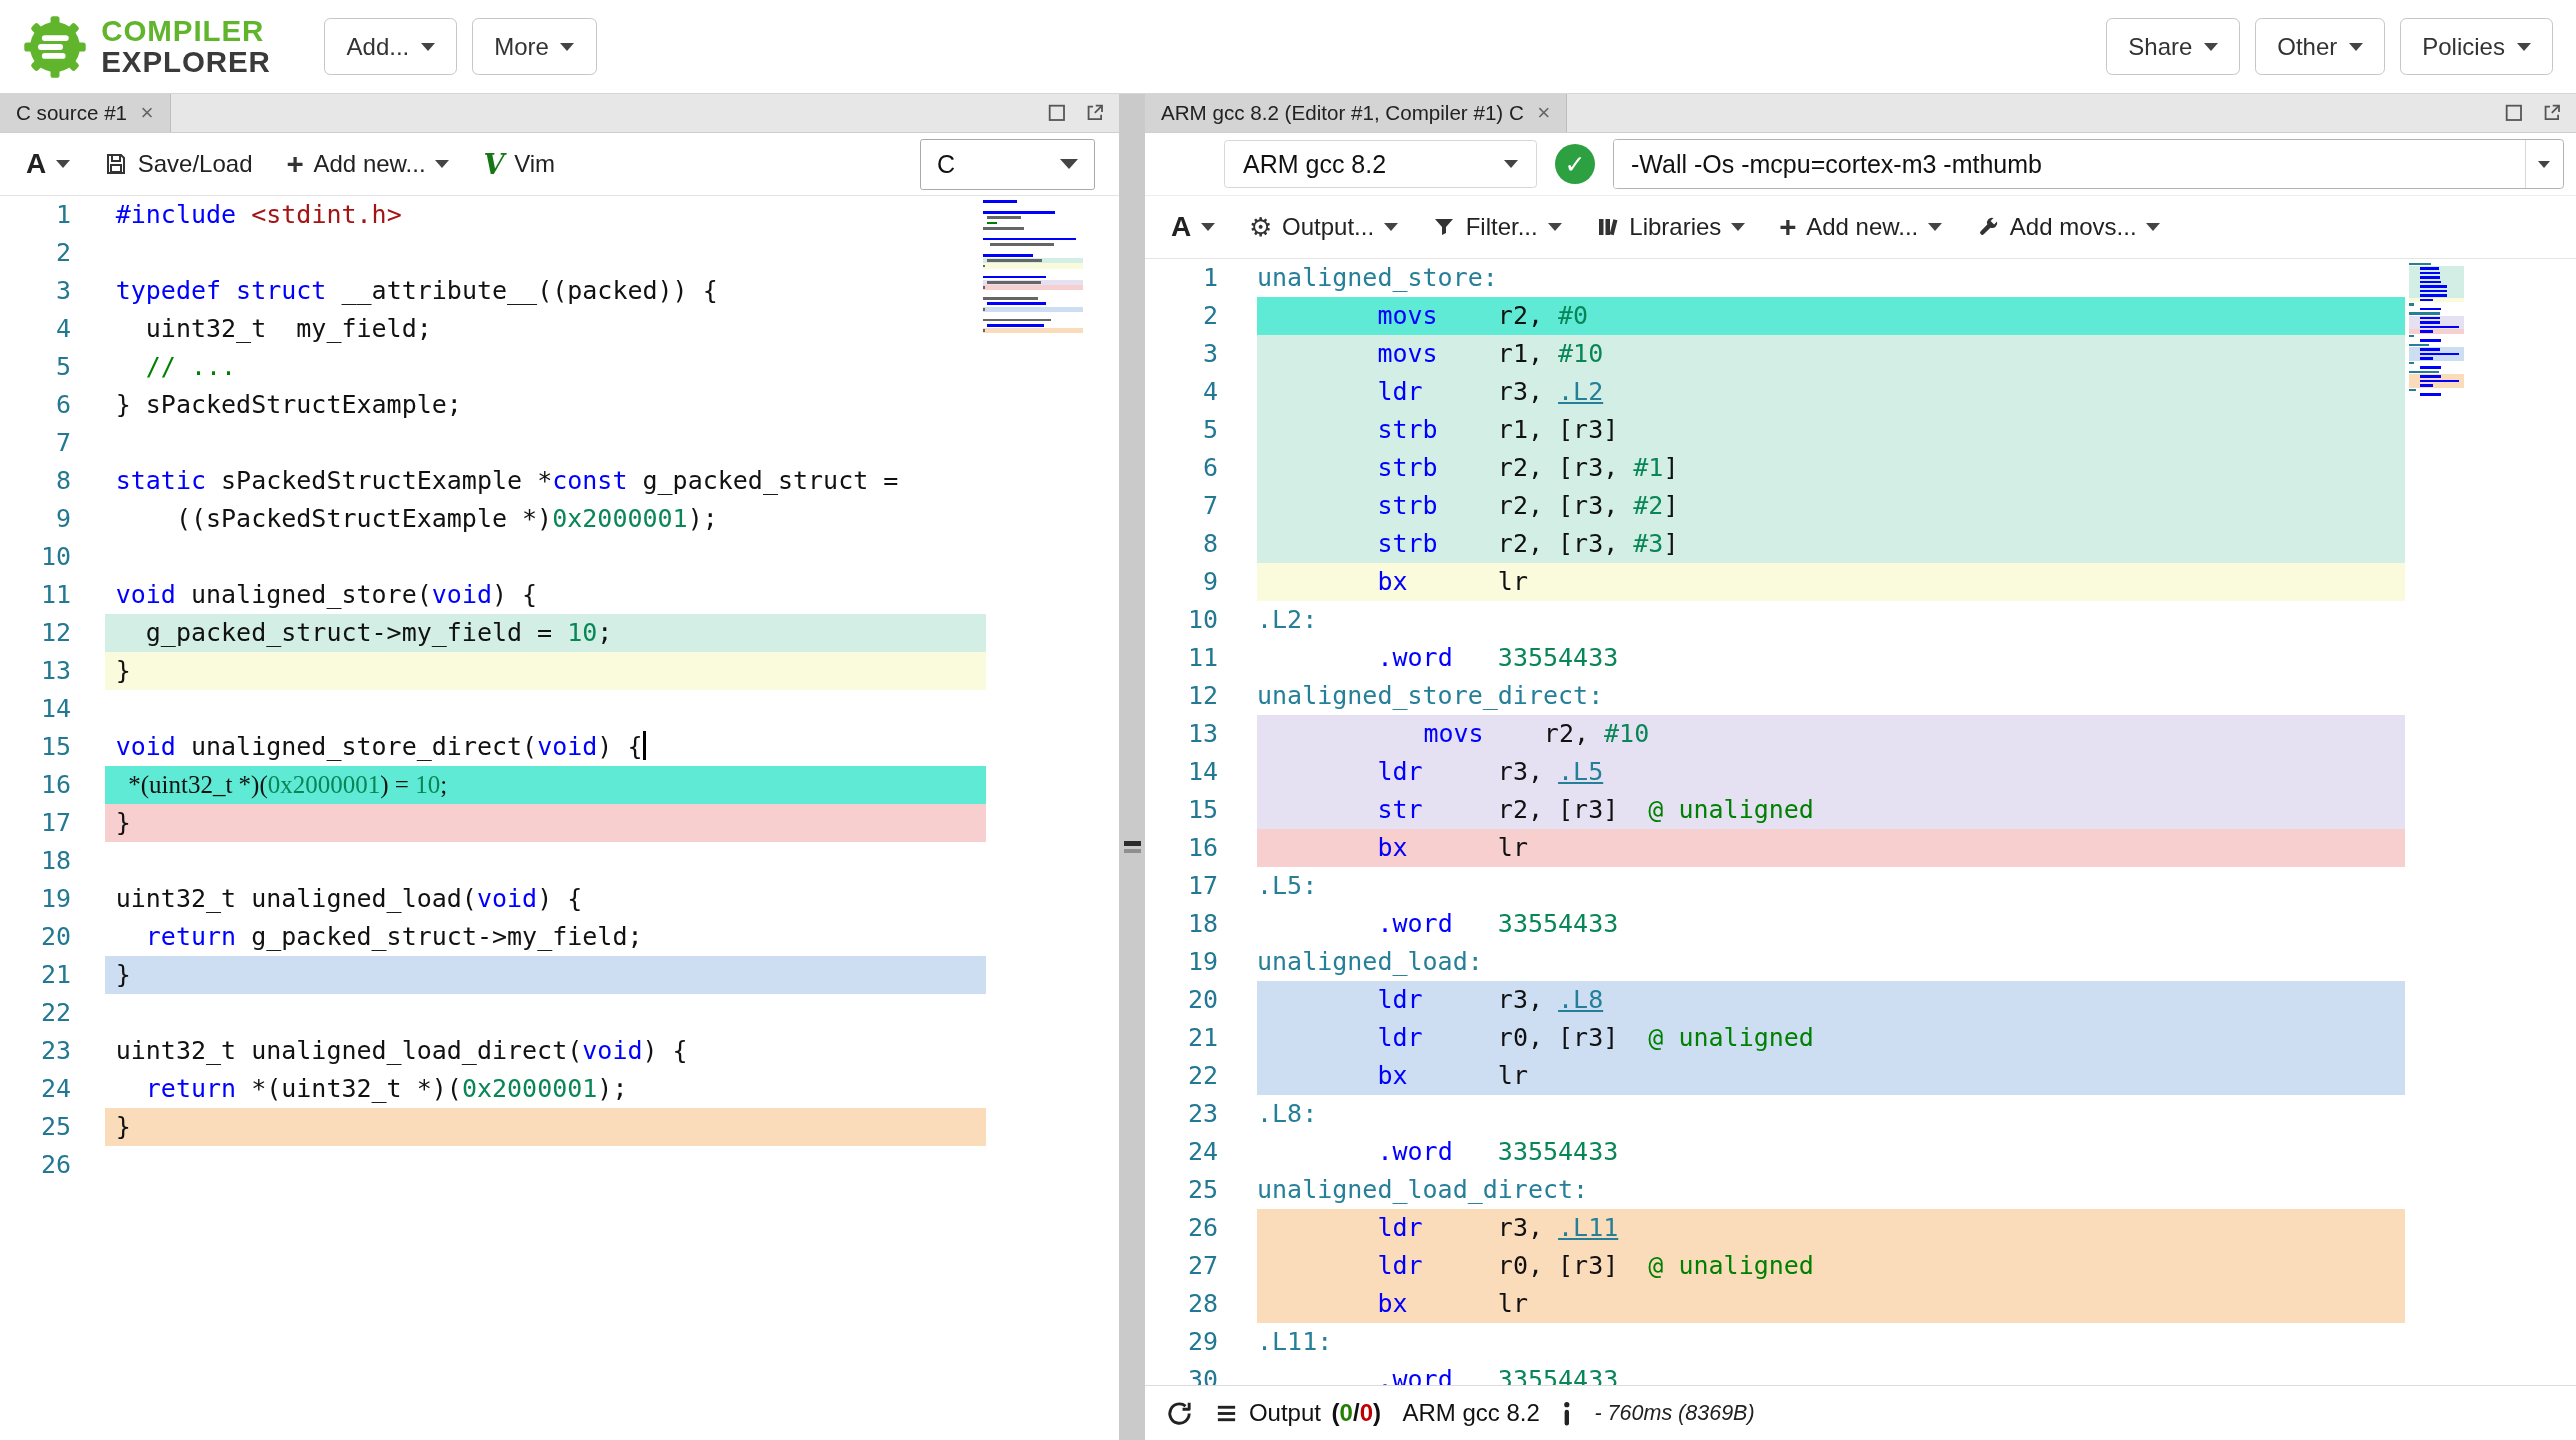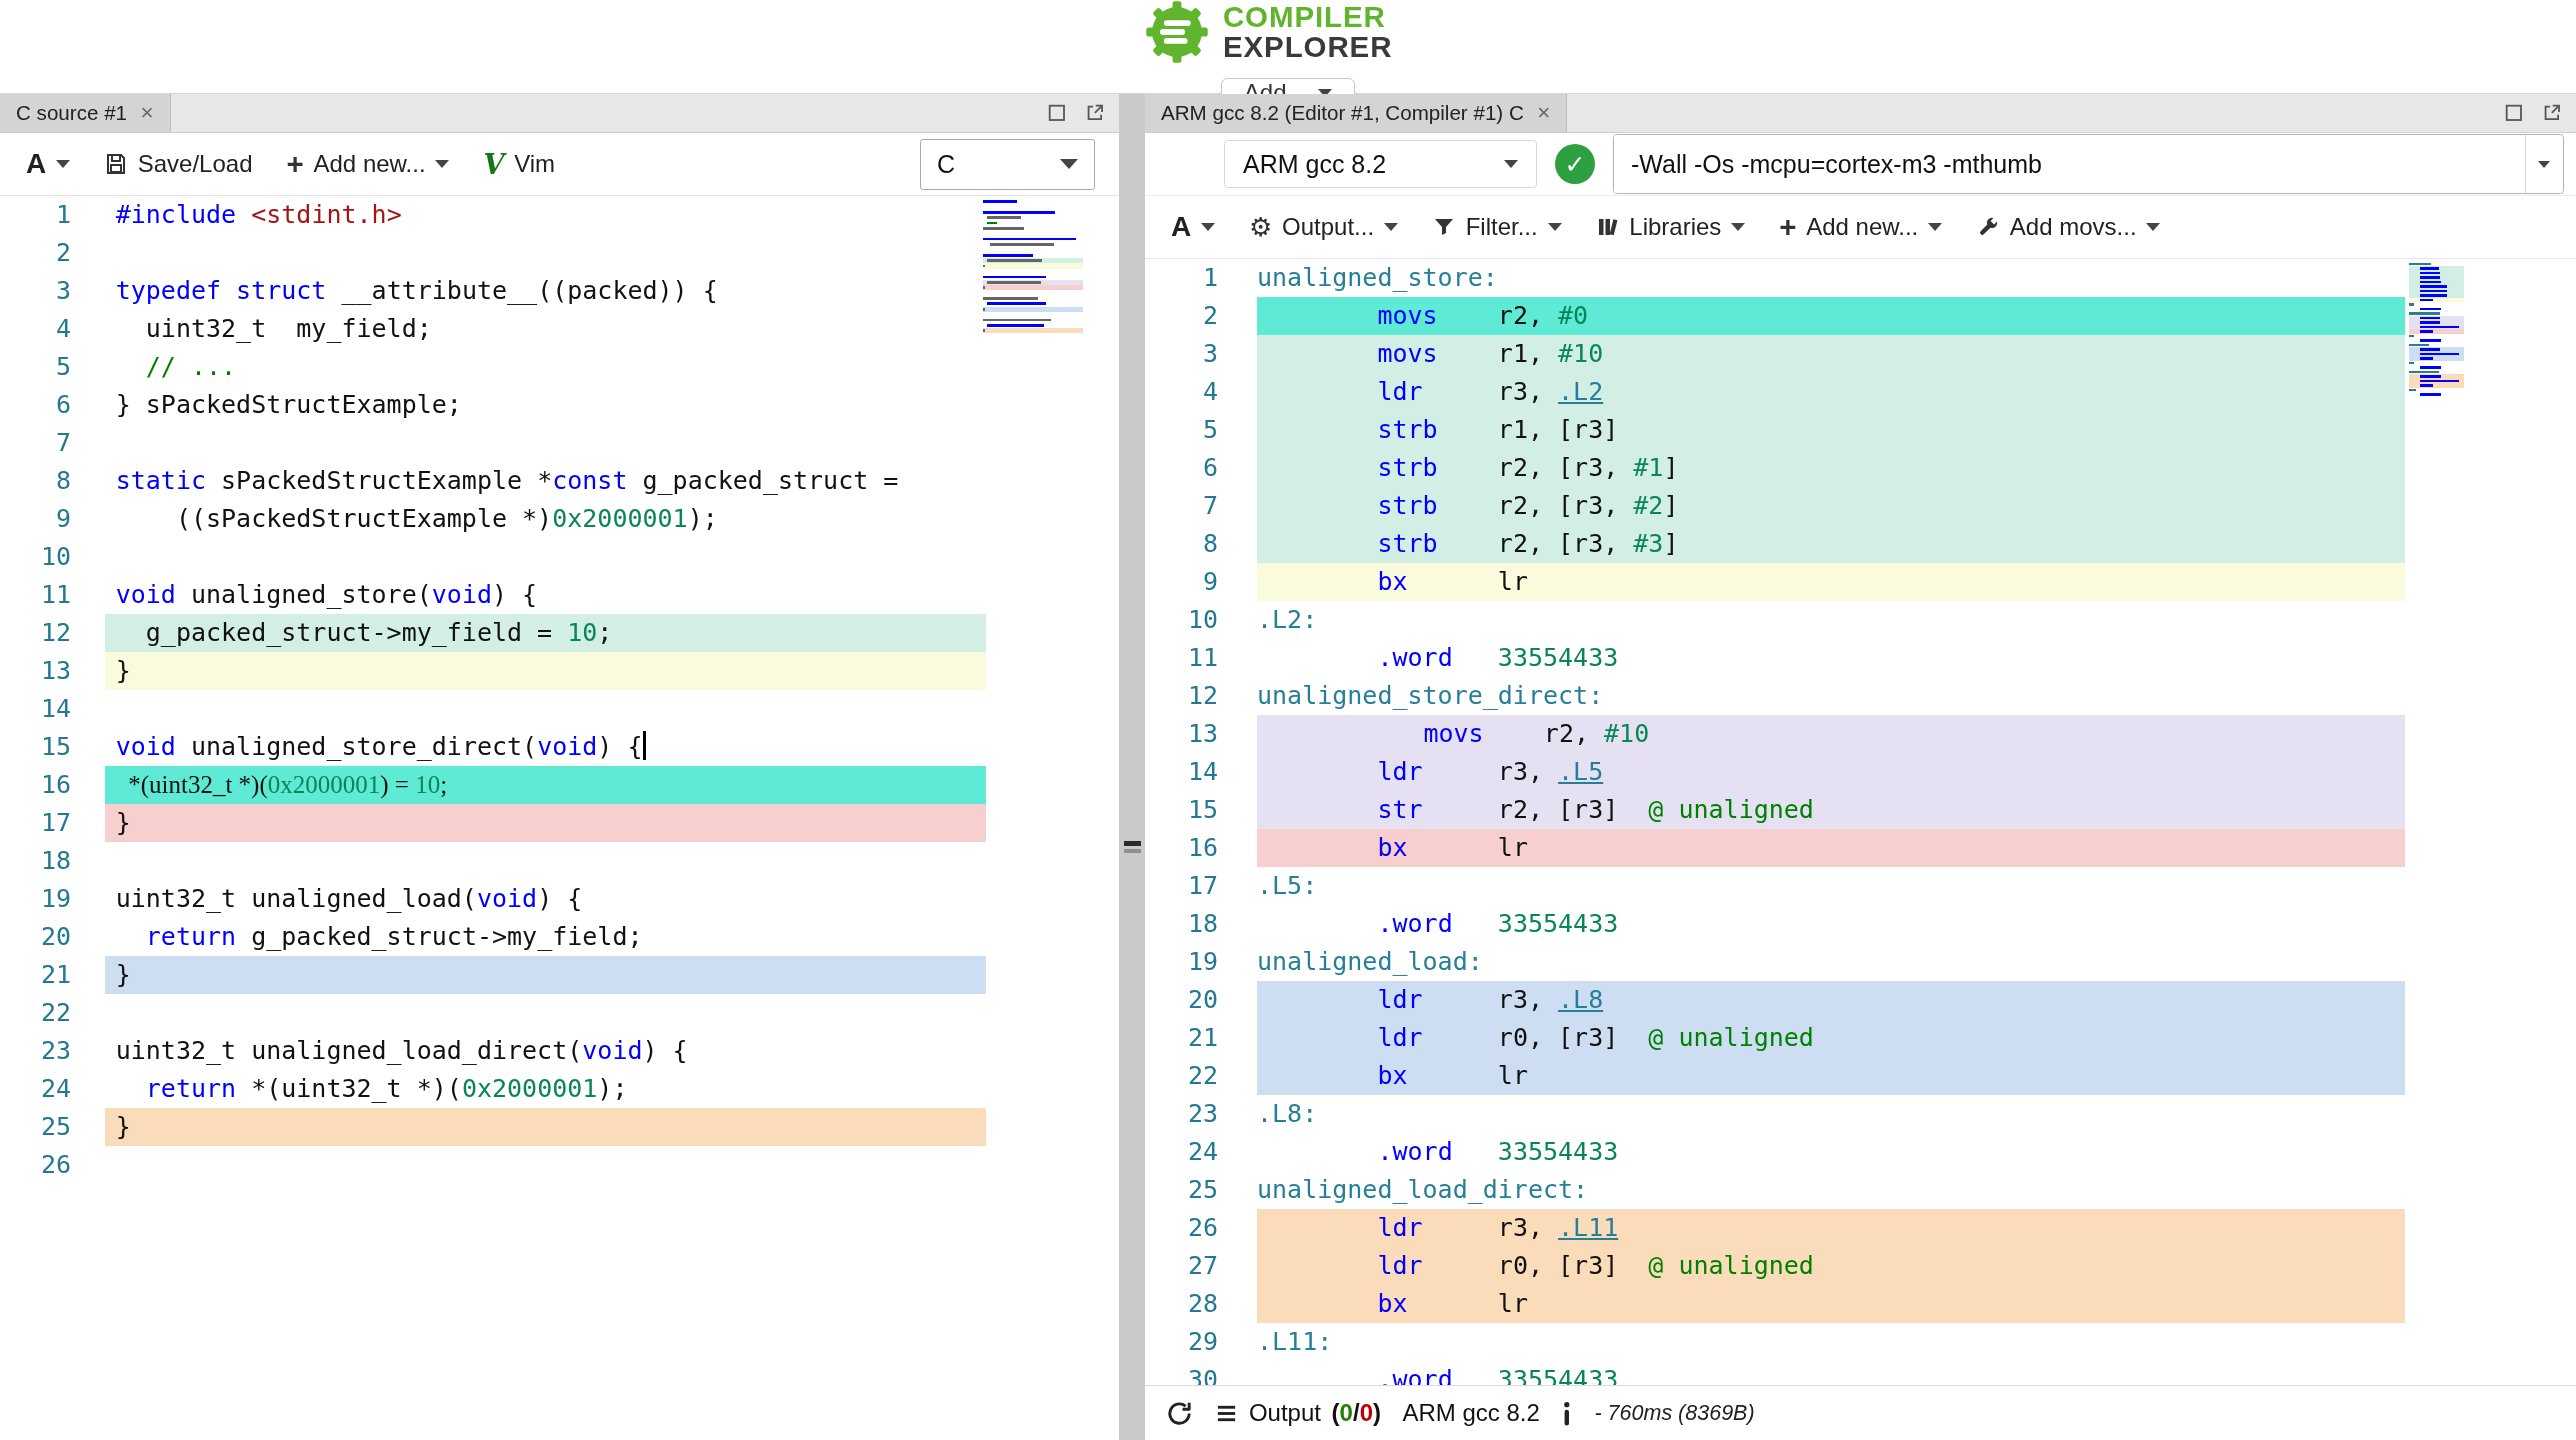--- a/index.html
+++ b/index.html
@@ -1,21 +1,21 @@
 <!DOCTYPE html>
 <html style="--brand-green: #60b52c; --check-green: #2da042; --ok-green: #208000; --error-red: #c00000;font-size:14.3px"><head>
 <meta charset="utf-8">
 <style>
   * { box-sizing: border-box; }
   html, body { margin:0; padding:0; width:2576px; height:1440px; overflow:hidden;
     font-family:"Liberation Sans", sans-serif; background:#c9c9c9; }
 
   
   .navbar { height:94px; background:#fff; border-bottom:0.9px solid #d6d6d6;
-    display:flex; align-items:center; padding:0 23px; gap:14.3px;flex-direction:column; }
+    display:flex; align-items:center; padding:0 23px; gap:14.3px; }
   .logo { display:flex; align-items:center; gap:14.3px; margin-right:39px; }
   .logo-gear { width:64px; height:64px; }
   .logo-text { font-weight:800; font-size:29.5px; line-height:1.02; letter-spacing:0.9px; }
   .logo-l1 { color:var(--brand-green,#60b52c); }
   .logo-l2 { color:#3a3a3a; }
   .nav-btn { height:57px; padding:0 21.5px; font-size:24px; color:#333; background:#fff;
     border:0.9px solid #c6c6c6; border-radius:6.3px; display:flex; align-items:center; gap:11.6px; }
   .nav-spacer { flex:1; }
   .caret { width:0; height:0; border-left:7.2px solid transparent; border-right:7.2px solid transparent;
     border-top:8px solid #444; display:inline-block; }
@@ -55,21 +55,21 @@
     justify-content:space-between; padding:0 16px; font-size:25px; color:#111; background:#fff; }
 
   
   .compile-row { height:63px; flex:none; background:#fff; border-bottom:0.9px solid #ededed;
     display:flex; align-items:center; padding:0 12.5px 0 79px; gap:18px; }
   .compiler-select { width:313px; height:48px; border:0.9px solid #d7d7d7; border-radius:3.6px;
     background:#fff; display:flex; align-items:center; justify-content:space-between;
     padding:0 18px; font-size:25px; color:#111; }
   .check-badge { width:40px; height:40px; border-radius:50%; background:var(--check-green,#2da042);
     color:#fff; display:flex; align-items:center; justify-content:center; font-size:25px; flex:none; }
-  .options-wrap { flex:1; height:60px; border:0.9px solid #b3b3b3; border-radius:3.6px; background:#fff;
+  .options-wrap { flex:1; height:50px; border:0.9px solid #b3b3b3; border-radius:3.6px; background:#fff;
     display:flex; align-items:stretch; overflow:hidden; }
   .options-input { flex:1; border:none; outline:none; padding:0 17px; font-size:25px; color:#111;
     font-family:"Liberation Sans", sans-serif; }
   .options-caret { width:38px; border-left:0.9px solid #d8d8d8; display:flex; align-items:center; justify-content:center; }
 
   
   .editor { position:relative; flex:1; overflow:hidden; background:#fff;
     font-family:"DejaVu Sans Mono","Liberation Mono",monospace; font-size:25px; }
   .code-line { display:flex; height:38px; line-height:38px; white-space:pre; }
   .ln { flex:none; text-align:right; color:#237893; }

